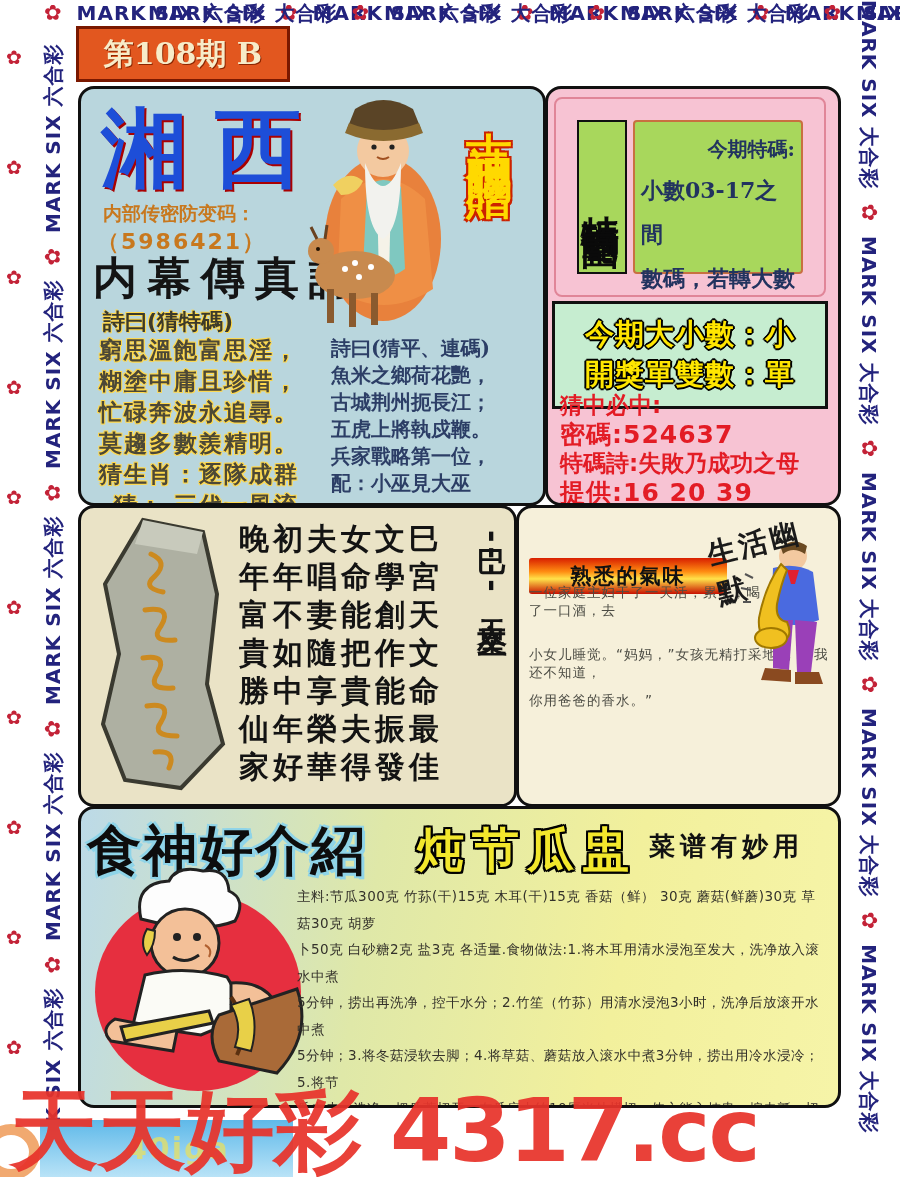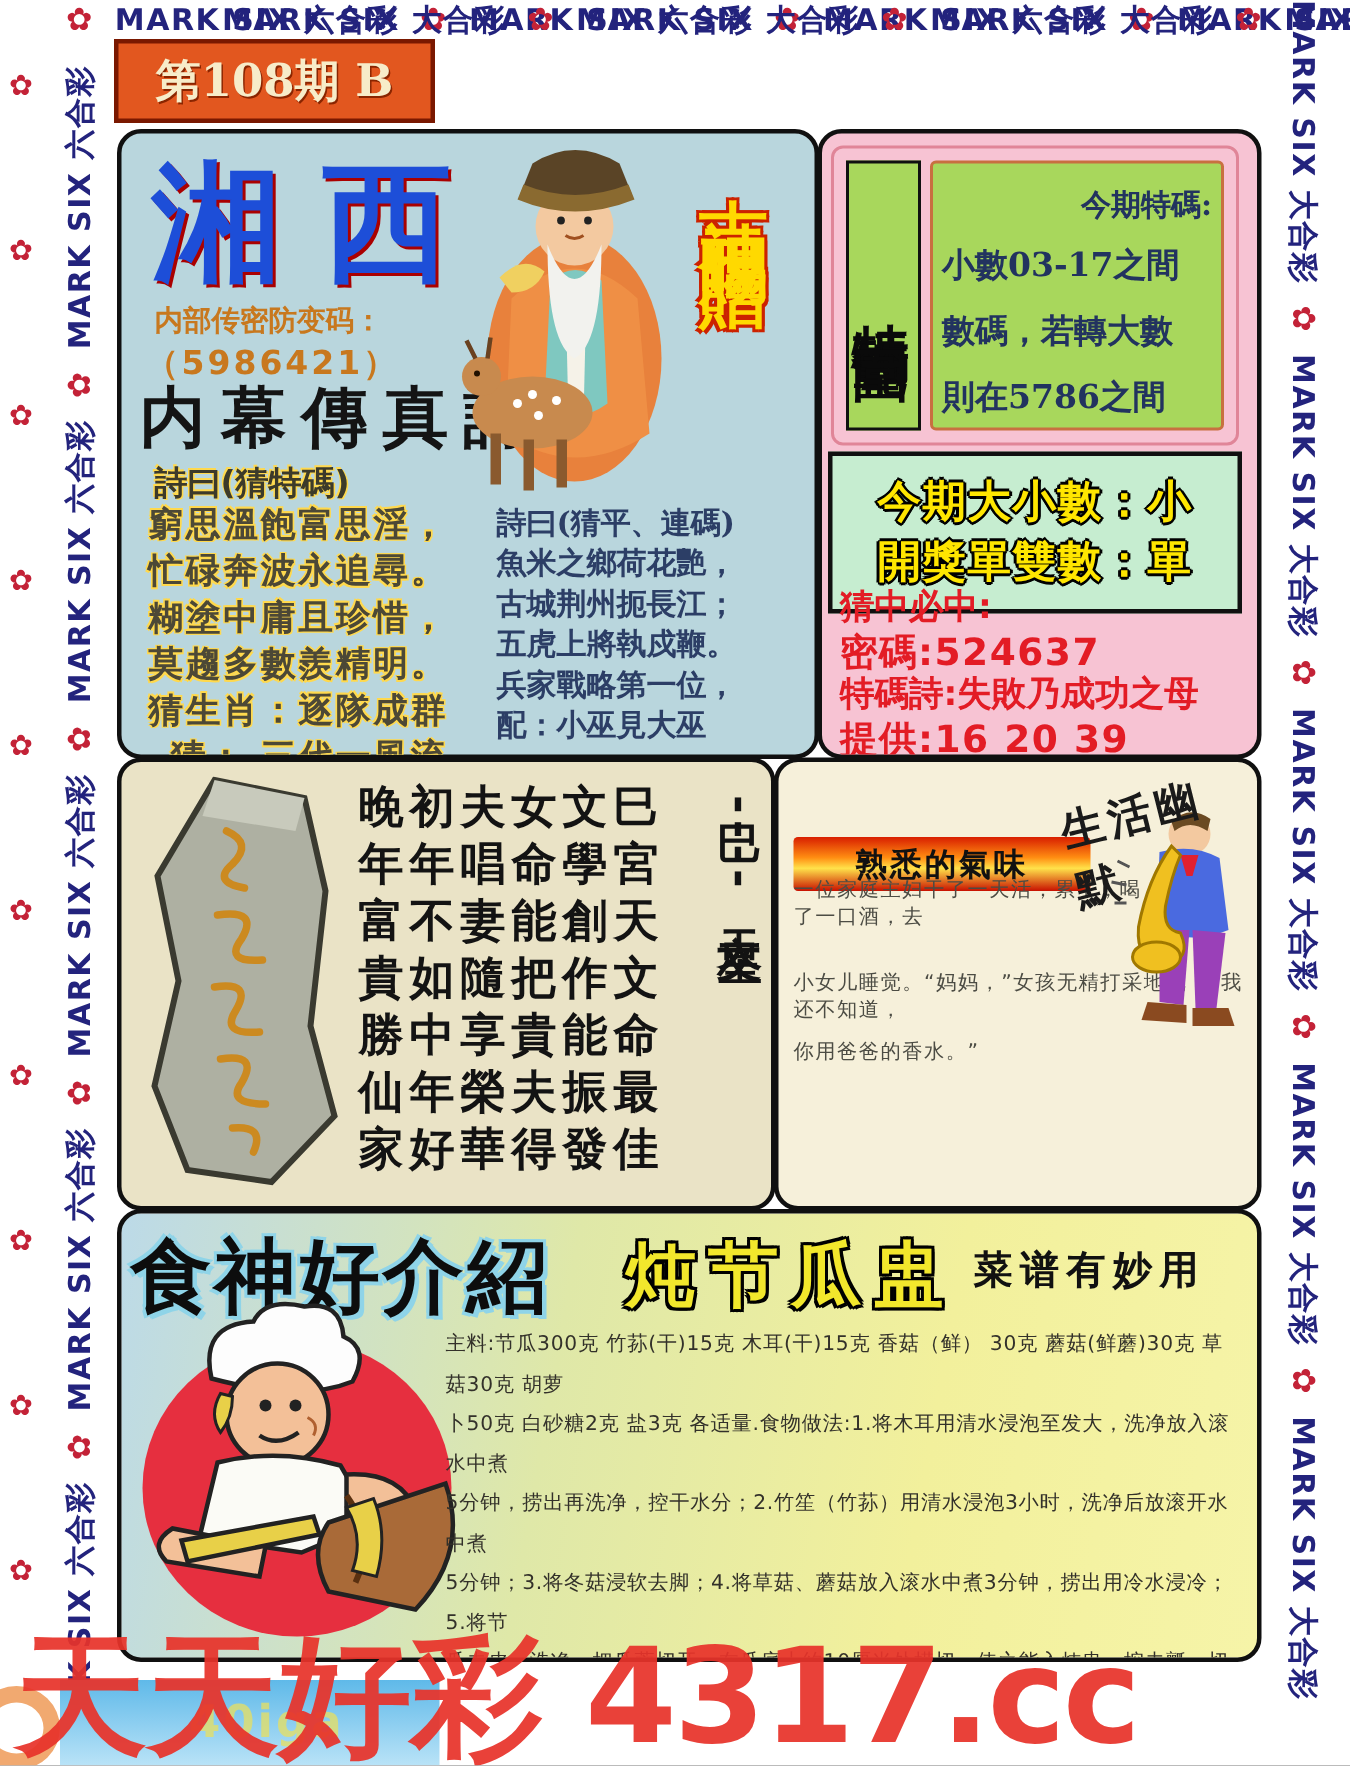--- a/index.html
+++ b/index.html
@@ -45,21 +45,21 @@
   .gift{position:absolute;left:378px;top:6px;writing-mode:vertical-rl;font-size:46px;
         font-weight:bold;color:#ffd900;letter-spacing:14px;font-family:"DejaVu Serif",serif;
         text-shadow:-2px -2px 0 #cc2200,2px -2px 0 #cc2200,-2px 2px 0 #cc2200,2px 2px 0 #cc2200;}
   .poem-r{position:absolute;left:250px;top:246px;font-size:20px;font-weight:bold;color:#2c3e66;
           line-height:27px;font-family:"DejaVu Serif",serif;}
   .poem-r div{margin-bottom:0;}
 
   
   #p2{left:545px;top:86px;width:290px;height:414px;background:#f7c3d3;}
   .range-wrap{position:absolute;left:6px;top:8px;width:272px;height:200px;border:2px solid #e08598;
-              border-radius:8px;background:#f7c3d3;display:flex;padding:8px;box-sizing:border-box;gap:6px;}
+              border-radius:8px;background:#f7c3d3;display:flex;padding:21px;box-sizing:border-box;gap:6px;}
   .range-title{width:50px;background:#a8d75c;border:2px solid #101010;display:flex;flex-direction:column;
                align-items:center;justify-content:space-between;padding:4px 0;box-sizing:border-box;
                font-size:38px;font-weight:bold;color:#0a0a0a;writing-mode:vertical-rl;letter-spacing:6px;}
   .range-box{flex:1;background:#a8d75c;border:2px solid #c87040;border-radius:4px;
              font-family:"DejaVu Serif",serif;color:#22335f;font-weight:bold;font-size:22px;
              padding:8px 6px;box-sizing:border-box;line-height:44px;}
   .range-box .r1{text-align:right;font-size:20px;line-height:38px;}
   .minibox{position:absolute;left:4px;top:212px;width:276px;height:108px;background:#c6edd0;
            border:3px solid #101010;box-sizing:border-box;display:flex;flex-direction:column;
            align-items:center;justify-content:center;}
@@ -182,22 +182,22 @@
   <div class="issue-box">第108期 B</div>
 
   <div class="panel" id="p1">
     <div class="xx-title">湘西</div>
     <div class="antifake">内部传密防变码：</div>
     <div class="antifake2">（5986421）</div>
     <div class="xx-sub">内幕傳真詩</div>
     <div class="poem-head">詩曰(猜特碼)</div>
     <div class="poem-l">
       <div>窮思溫飽富思淫，</div>
+      <div>糊塗中庸且珍惜，</div>
       <div>忙碌奔波永追尋。</div>
-      <div>糊塗中庸且珍惜，</div>
       <div>莫趨多數羨精明。</div>
       <div>猜生肖：逐隊成群</div>
       <div>猜：  三代一風流</div>
     </div>
 
     <svg class="deity" width="172" height="244" viewBox="0 0 172 244" style="position:absolute;left:212px;top:0px;">
       <ellipse cx="90" cy="150" rx="58" ry="82" fill="#e8813c"></ellipse>
       <path d="M48 110 Q90 70 132 110 L140 200 Q90 232 44 200 Z" fill="#ef8f45"></path>
       <path d="M74 98 Q90 84 108 98 L112 180 Q90 196 70 180 Z" fill="#7fc8c0"></path>
       <path d="M84 104 L98 104 L96 190 L86 190 Z" fill="#f5f2e8"></path>

